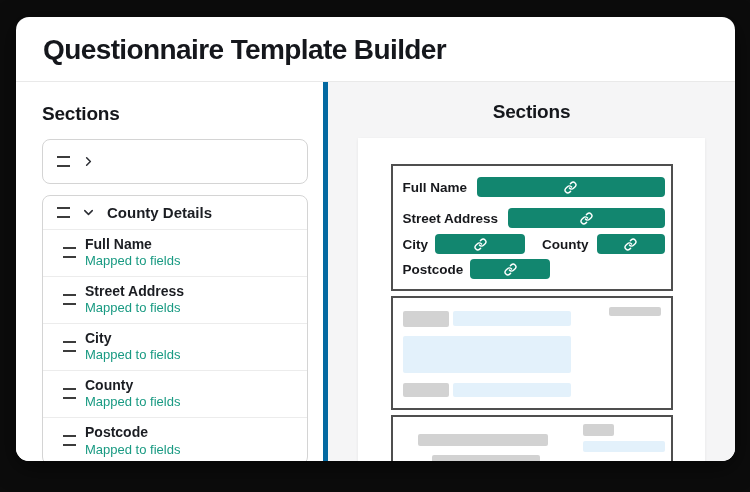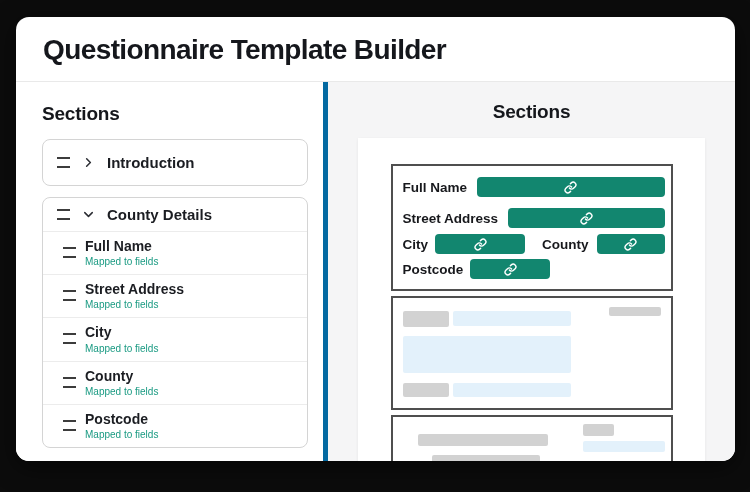--- a/index.html
+++ b/index.html
@@ -25,21 +25,21 @@
   .section-card{border:1px solid #d4d4d4;border-radius:8px;background:#fff;}
   .section-card + .section-card{margin-top:11px;}
   .section-header{display:flex;align-items:center;gap:11px;padding:8px 14px;cursor:pointer;}
   .section-header.tall{padding:14px 14px;}
   .section-label{font-size:15px;font-weight:700;color:#1b1d22;}
   .drag-icon{width:13px;height:7px;border-top:2px solid #3c3c3c;border-bottom:2px solid #3c3c3c;flex:0 0 auto;}
   .chev{flex:0 0 auto;display:block;}
   .field-row{display:flex;align-items:center;gap:9px;padding:5px 12px 6px 20px;border-top:1px solid #ececec;cursor:grab;}
   .field-text{display:flex;flex-direction:column;}
   .field-name{font-size:14px;font-weight:700;color:#1b1d22;line-height:1.3;}
-  .field-status{font-size:10px;color:var(--mapped-status-text,#199A82);line-height:1.3;}
+  .field-status{font-size:13px;color:var(--mapped-status-text,#199A82);line-height:1.3;}
   
   .right-panel{flex:1;background:#f5f5f6;overflow:hidden;}
   .doc-heading{text-align:center;font-size:19px;font-weight:700;color:#15171c;margin:19px 0 15px;letter-spacing:-0.2px;}
   .doc-page{width:347px;height:460px;margin:0 auto;background:#fff;box-sizing:border-box;
     padding-top:26px;box-shadow:0 1px 3px rgba(0,0,0,.07);}
   .doc-box{width:282px;margin:0 auto 5px;border:2px solid var(--document-box-border,#4F4F4F);box-sizing:border-box;background:#fff;}
   .box1{padding:11px 6px 10px 10px;}
   .f-row{display:flex;align-items:center;}
   .f-row.r1{margin-bottom:11px;}
   .f-row.r2{margin-bottom:6px;}
@@ -85,21 +85,20 @@
 
     <aside class="left-panel">
       <h2>Sections</h2>
 
       <div class="section-card">
         <div class="section-header tall">
           <span class="drag-icon"></span>
           <svg class="chev" width="15" height="15" viewBox="0 0 24 24" fill="none" stroke="#2b2d33" stroke-width="2.4" stroke-linecap="round" stroke-linejoin="round">
               <polyline points="9 6 15 12 9 18"></polyline>
             </svg>
-          <span class="section-label">Introduction</span>
         </div>
       </div>
 
       <div class="section-card">
         <div class="section-header">
           <span class="drag-icon"></span>
           <svg class="chev" width="15" height="15" viewBox="0 0 24 24" fill="none" stroke="#2b2d33" stroke-width="2.4" stroke-linecap="round" stroke-linejoin="round">
               <polyline points="6 9 12 15 18 9"></polyline>
             </svg>
           <span class="section-label">County Details</span>

